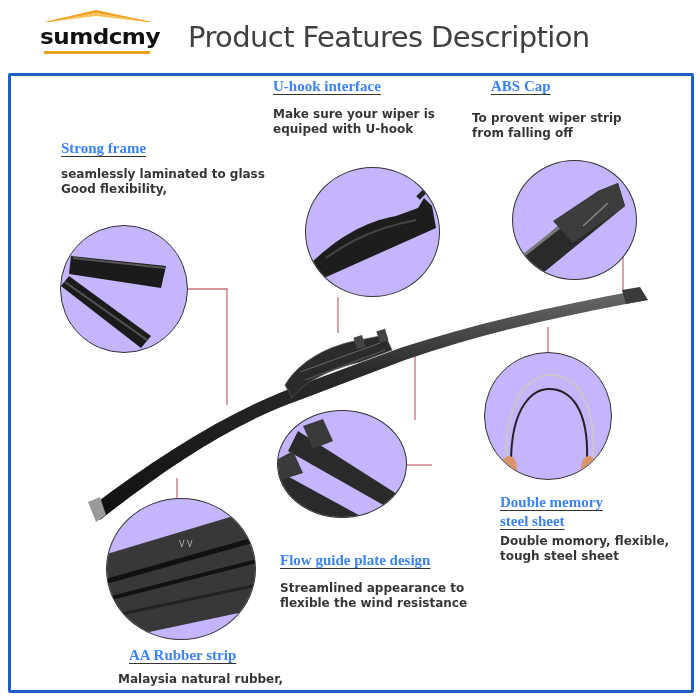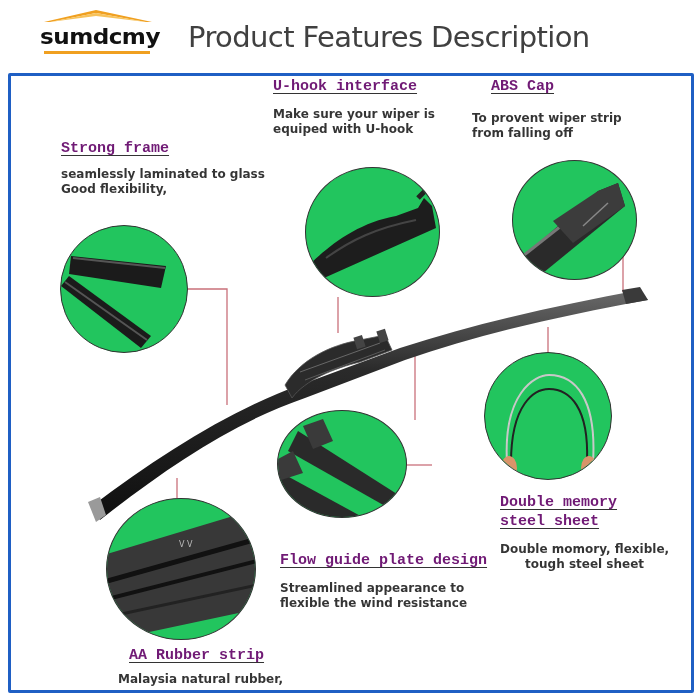--- a/index.html
+++ b/index.html
@@ -2,23 +2,23 @@
 <html><head>
   <meta charset="utf-8">
   <style>
     html, body { margin: 0; padding: 0; background: #ffffff; }
     body { width: 700px; height: 700px; position: relative; overflow: hidden; font-family: "Liberation Sans", sans-serif; }
     .abs { position: absolute; }
     .logo { left: 36px; top: 8px; width: 130px; height: 50px; }
     .logo-word { position: absolute; left: 4px; top: 16px; font-family: "DejaVu Sans", sans-serif; font-weight: 900; font-size: 22px; letter-spacing: -0.5px; color: #111; transform: scaleX(1.05); transform-origin: left; }
     .page-title { left: 188px; top: 20px; font-family: "DejaVu Sans", sans-serif; font-size: 29px; color: #404040; letter-spacing: -0.6px; }
     .frame { left: 8px; top: 73px; width: 680px; height: 614px; border: 3px solid #1f5fc4; box-sizing: content-box; border-radius: 2px; }
-    .feat-title { font-family: Liberation Mono, monospace; font-weight: bold; font-size: 15px; color: #701a75; text-decoration: underline; text-decoration-color: #333; text-underline-offset: 3px; white-space: nowrap; }
+    .feat-title { font-family: Liberation Serif, serif; font-weight: bold; font-size: 15px; color: #3b82f6; text-decoration: underline; text-decoration-color: #333; text-underline-offset: 3px; white-space: nowrap; }
     .feat-desc { font-family: "DejaVu Sans", sans-serif; font-size: 12px; color: #111; line-height: 15px; white-space: nowrap; font-weight: bold; opacity: 0.85; }
-    .circle { border-radius: 50%; border: 1.3px solid #333; background: #22c55e; overflow: hidden; box-sizing: border-box; }
+    .circle { border-radius: 50%; border: 1.3px solid #333; background: #c4b5fd; overflow: hidden; box-sizing: border-box; }
     svg { display: block; }
   </style>
 </head>
 <body>
 
 <div class="abs logo">
   <svg width="130" height="50" viewBox="0 0 130 50">
     <polygon points="8,14 60,2 116,14 110,14 60,5 14,14" fill="#f0a020"></polygon>
     <polygon points="14,14 60,5 110,14 60,8" fill="#f7c25a"></polygon>
     <rect x="8" y="43" width="106" height="3" fill="#f0a020"></rect>
@@ -134,21 +134,21 @@
   <div class="feat-title" style="margin-left:19px;">ABS Cap</div>
   <div class="feat-desc" style="margin-top:16px;">
     <div>To provent wiper strip</div>
     <div>from falling off</div>
   </div>
 </div>
 
 <div class="abs" style="left:500px;top:494px;">
   <div class="feat-title">Double memory</div>
   <div class="feat-title" style="margin-top:2px;">steel sheet</div>
-  <div class="feat-desc" style="margin-top:12px;text-align:center;">
+  <div class="feat-desc" style="margin-top:4px;">
     <div>Double momory, flexible,</div>
     <div>tough steel sheet</div>
   </div>
 </div>
 
 <div class="abs" style="left:280px;top:552px;">
   <div class="feat-title">Flow guide plate design</div>
   <div class="feat-desc" style="margin-top:12px;">
     <div>Streamlined appearance to</div>
     <div>flexible the wind resistance</div>

